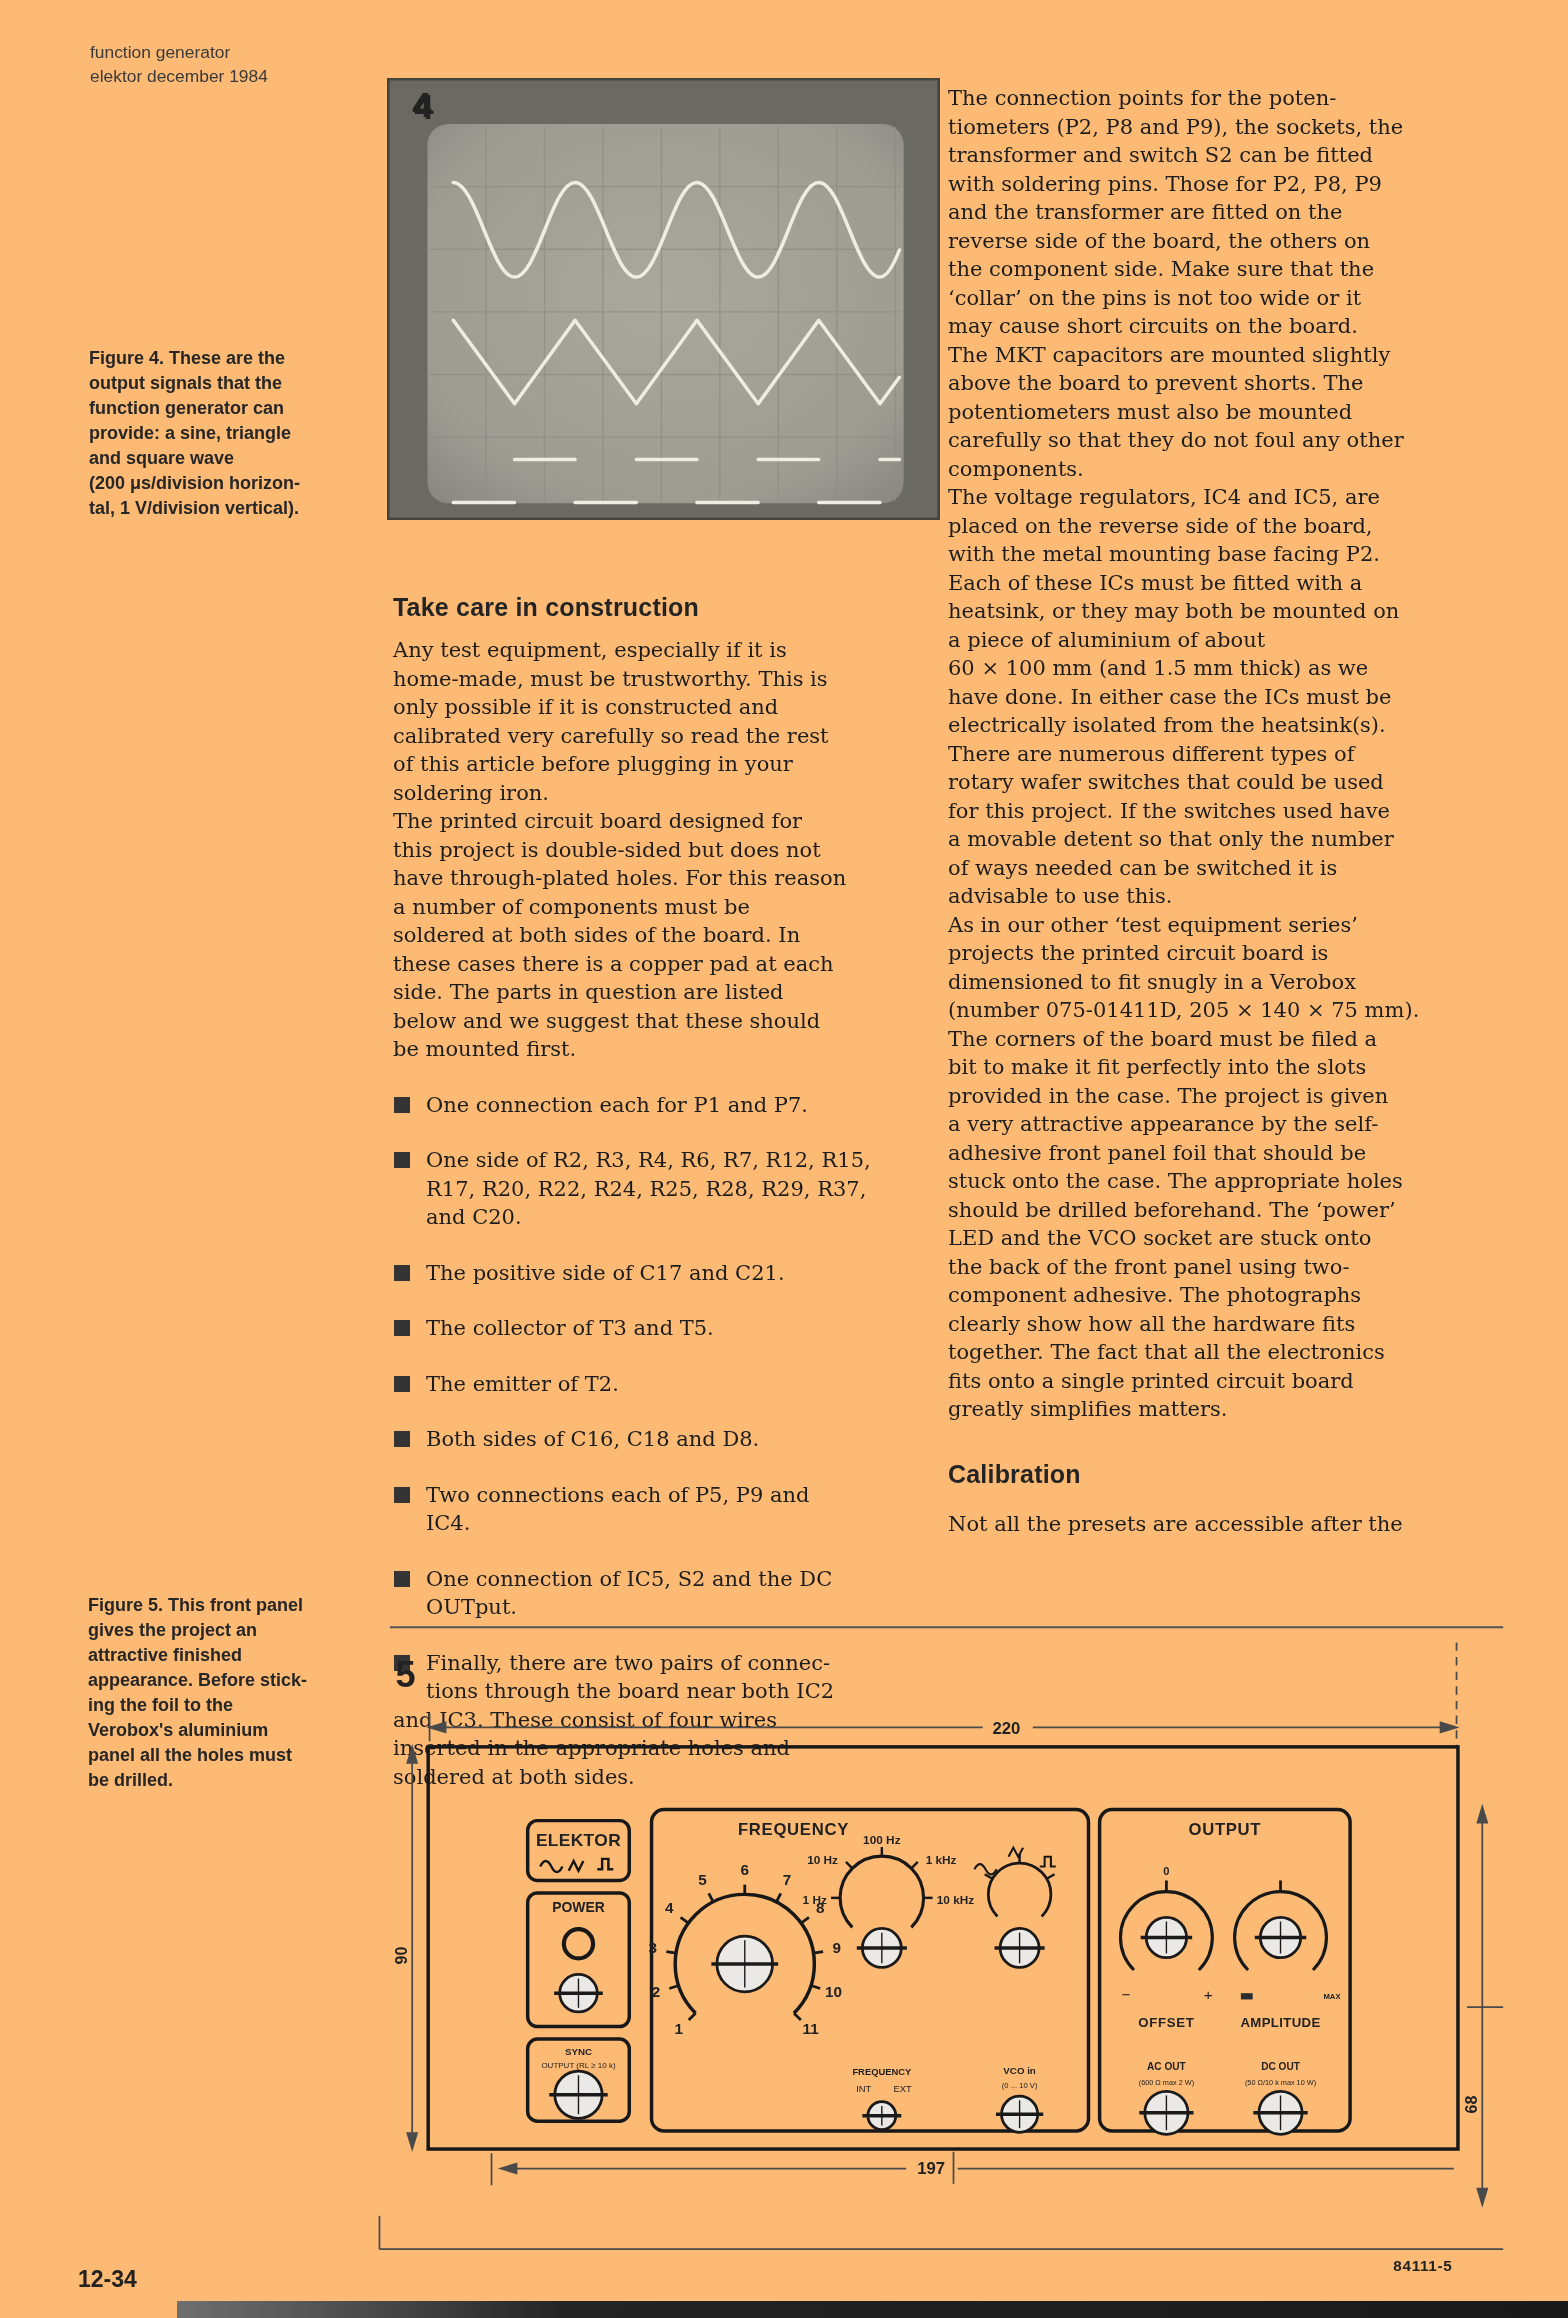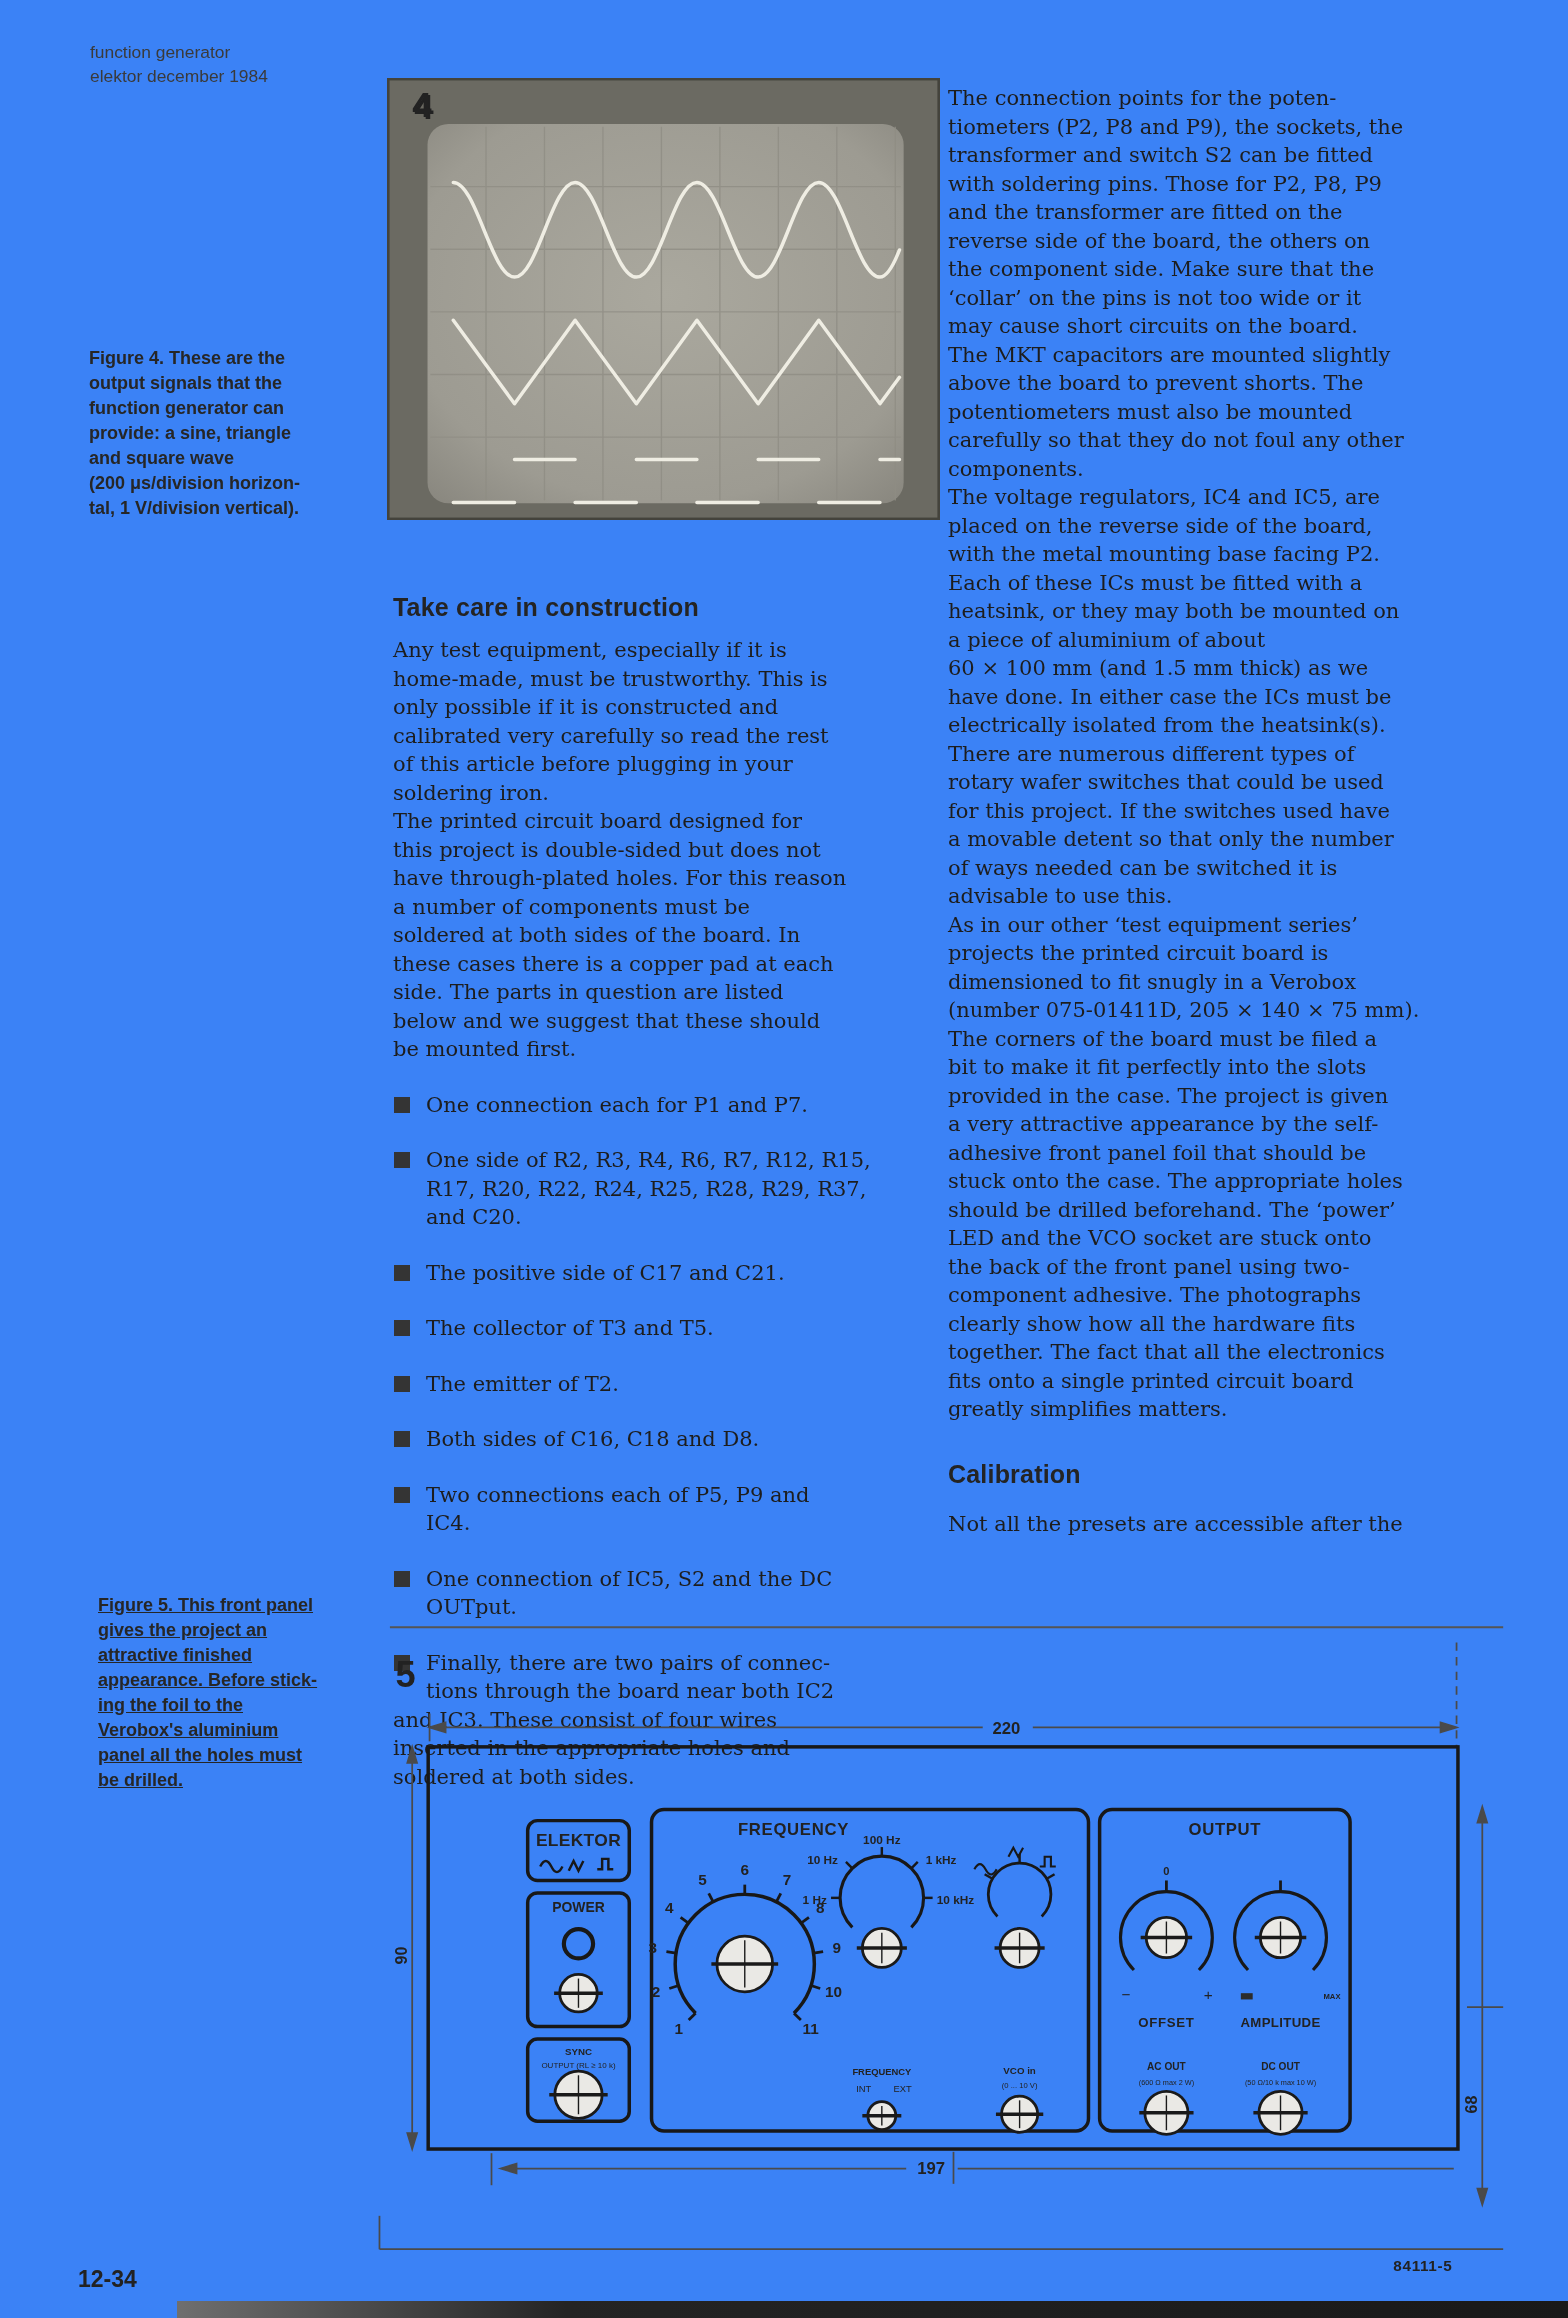--- a/index.html
+++ b/index.html
@@ -1,22 +1,22 @@
 <!DOCTYPE html>
 <html style="font-size:11px"><head>
 <meta charset="utf-8">
 <style>
   html,body{margin:0;padding:0;background:#8a8a8a;}
-  .page{position:relative;width:1568px;height:2319px;background:#3b82f6;overflow:hidden;
+  .page{position:relative;width:1568px;height:2319px;background:#fdba74;overflow:hidden;
         font-family:"DejaVu Serif",serif;color:#1d1d1d;}
   .runhead{position:absolute;left:90px;top:40px;font:17.4px/24px "Liberation Sans",sans-serif;
            color:#3a3a3a;white-space:pre-line;}
   .cap{position:absolute;font:bold 18px/25px "Liberation Sans",sans-serif;color:#262626;white-space:pre-line;}
   .cap4{left:89px;top:346px;width:289px;}
-  .cap5{left:98px;top:1593px;width:299px;text-decoration:underline;}
+  .cap5{left:88px;top:1593px;width:299px;}
   .midcol{position:absolute;left:393px;top:582px;width:553px;}
   .rightcol{position:absolute;left:948px;top:84px;width:564px;}
   h2.head{font:bold 25px "Liberation Sans",sans-serif;color:#242424;margin:11px 0 14px 0;letter-spacing:0.2px;}
   h2.head2{font:bold 25px "Liberation Sans",sans-serif;color:#242424;margin:36px 0 21px 0;letter-spacing:0.2px;}
   p.body{font-size:21px;line-height:28.5px;margin:0;white-space:pre-line;}
   ul.blist{list-style:none;margin:0;padding:0;}
   .blist li{position:relative;padding-left:33px;font-size:21px;line-height:28.5px;white-space:pre-line;margin-top:27px;}
   .sq{position:absolute;left:1.4px;top:6.3px;width:16px;height:16px;background:#343434;}
   p.tail{margin:0;font-size:21px;line-height:28.5px;white-space:pre-line;}
   .pageno{position:absolute;left:78px;top:2266px;font:bold 23px "Liberation Sans",sans-serif;color:#222;}

